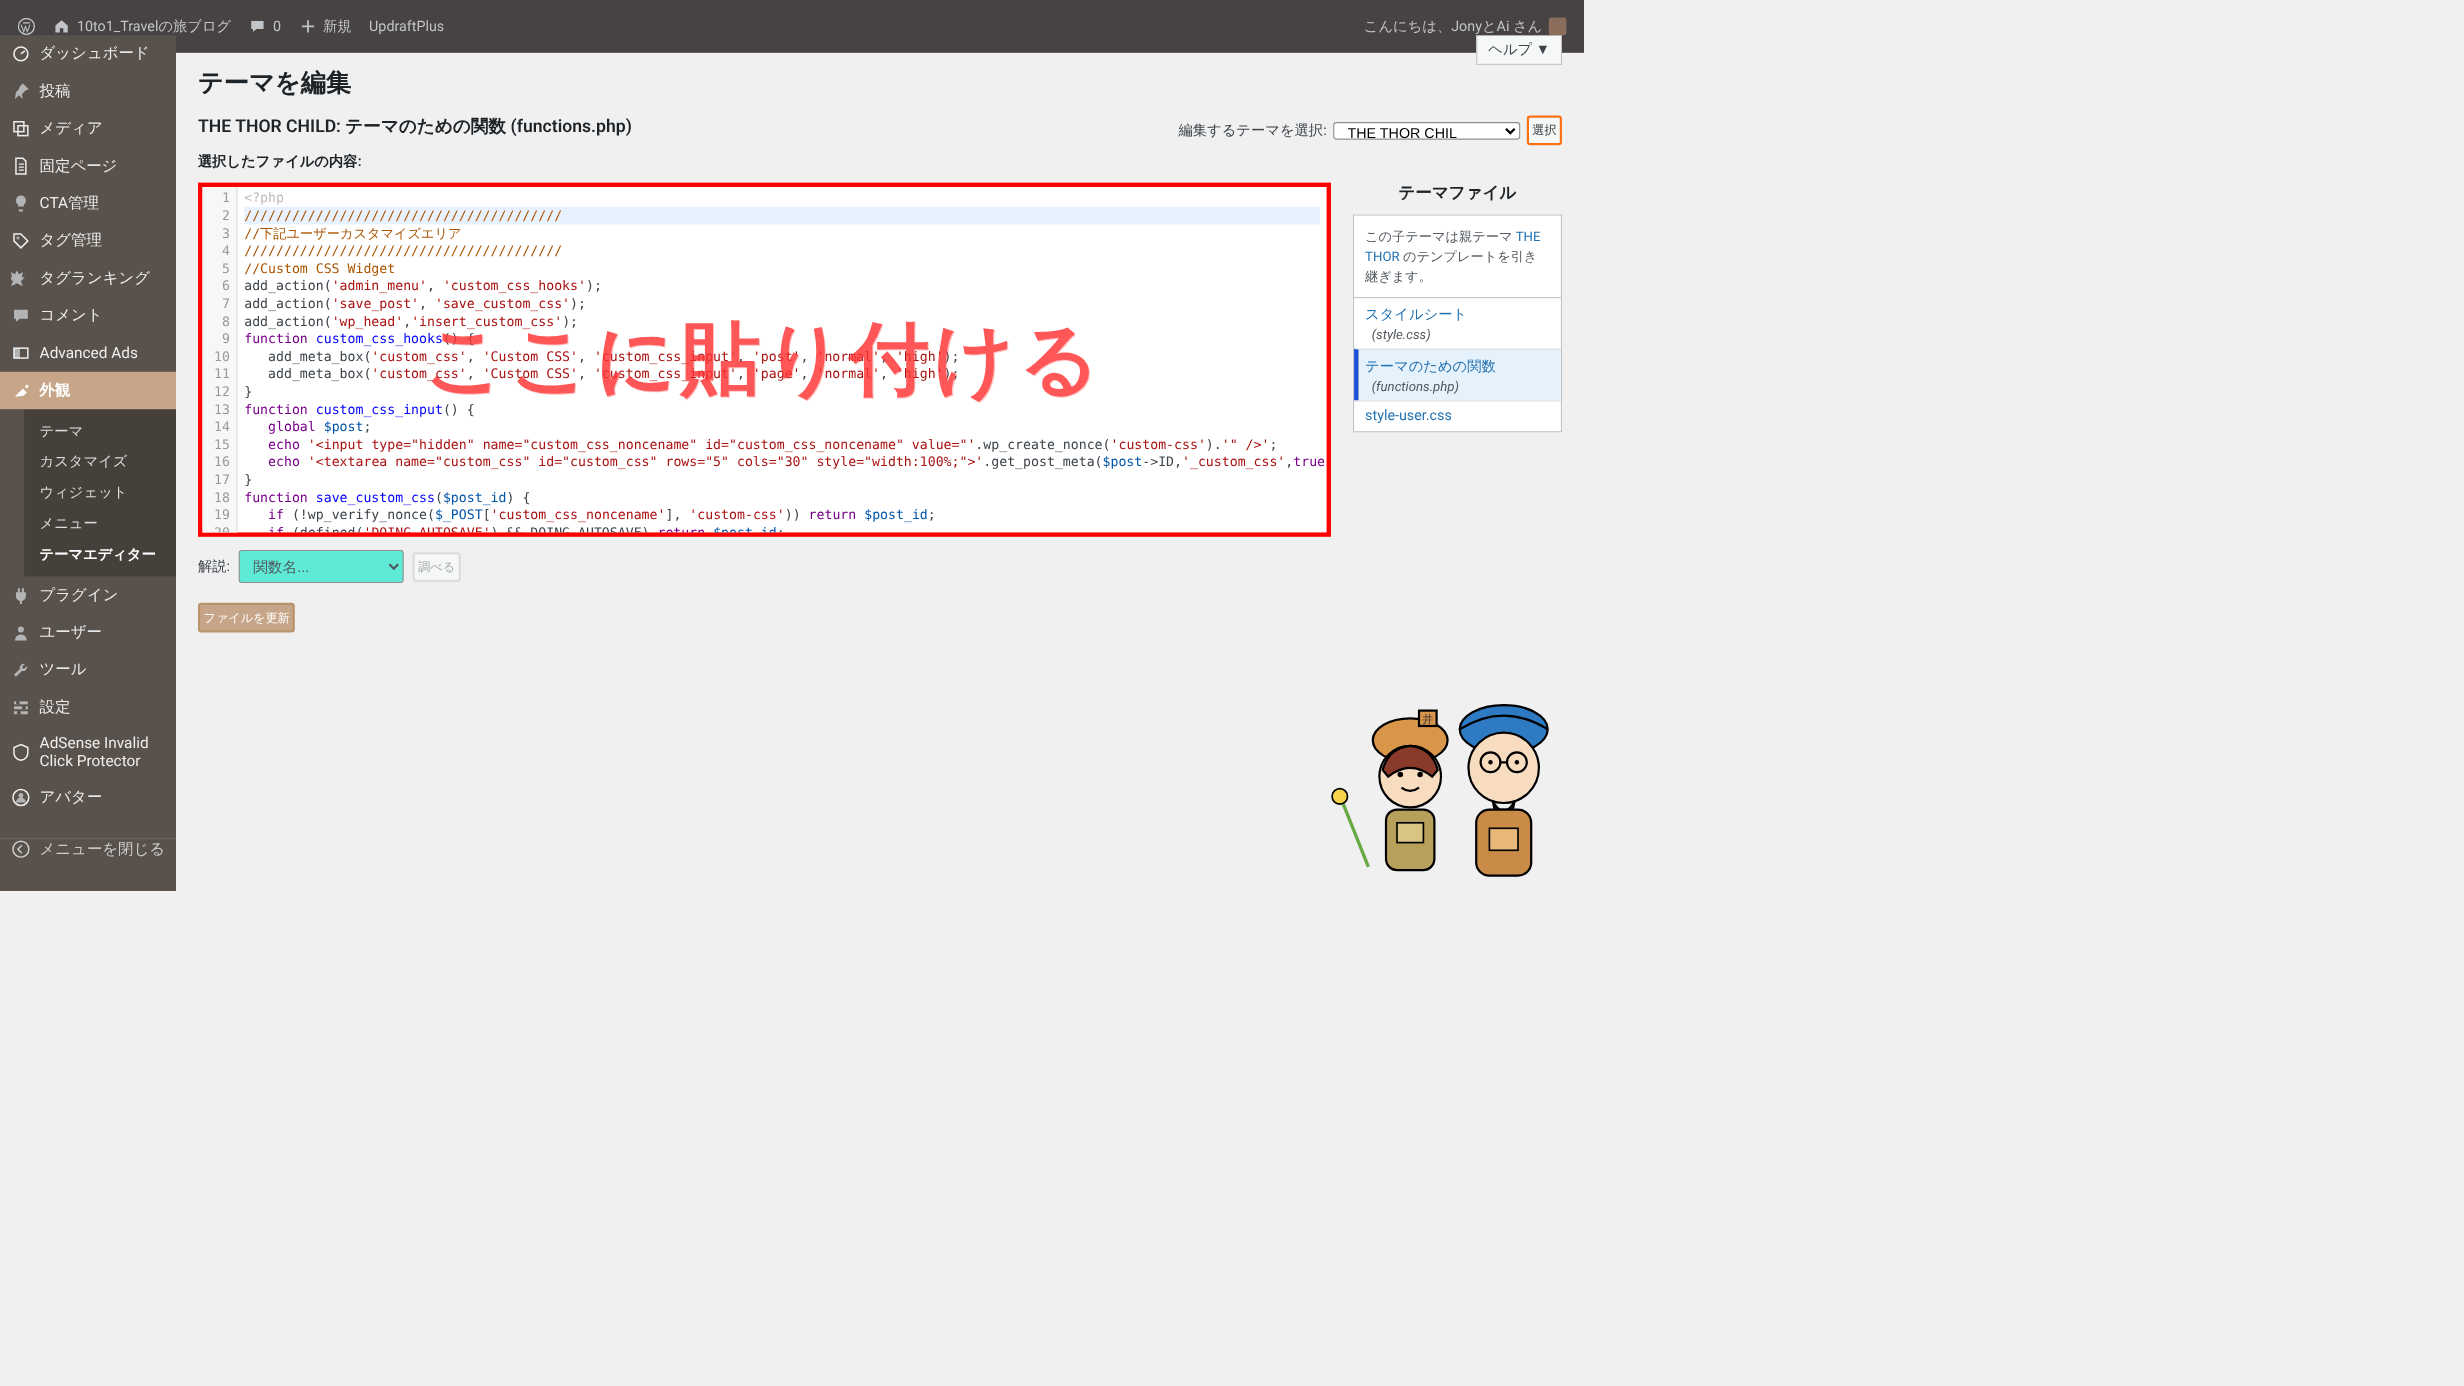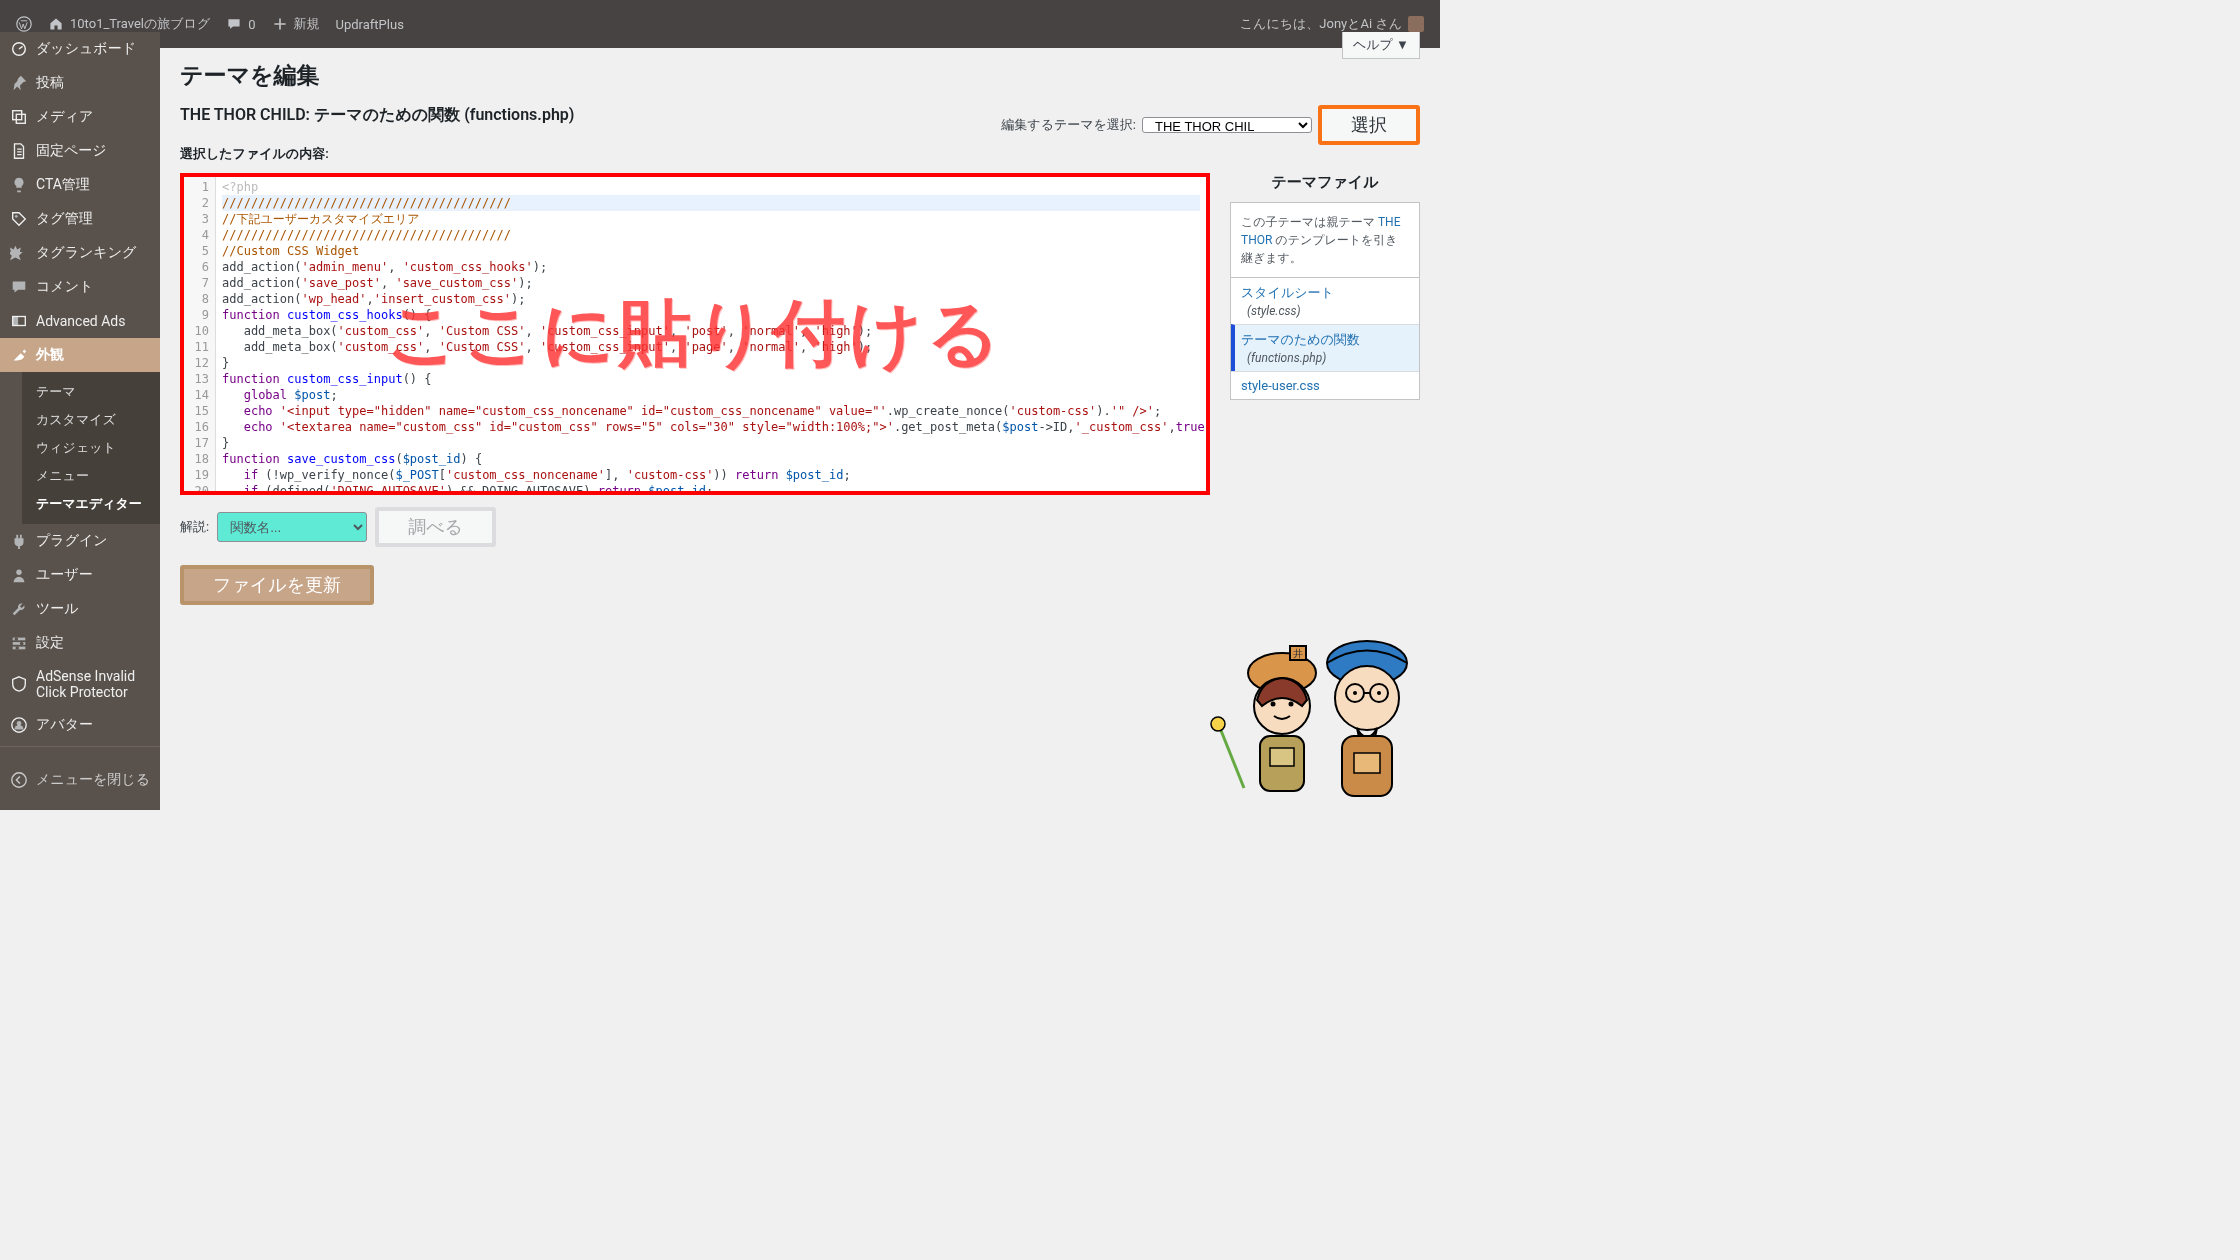--- a/index.html
+++ b/index.html
@@ -15,32 +15,32 @@
 
 #sidebar { position: absolute; top: 32px; left: 0; width: 160px; bottom: 0; background: #59524c; color: #fff; font-size: 14px; }
 .menu-li { display: flex; align-items: center; padding: 8px 10px; gap: 8px; cursor: pointer; color: #eee; position: relative; }
 .menu-li.current { background: #c7a589; color: #fff; font-weight: 600; }
 .menu-li.current::after { content: ""; position: absolute; right: -8px; top: 50%; margin-top: -8px; border: 8px solid transparent; border-right-color: #f0f0f1; }
 .menu-li svg { width: 18px; height: 18px; fill: rgba(240,246,252,0.6); flex-shrink: 0; }
 .menu-li.current svg { fill: #fff; }
 .submenu { background: #46403b; padding: 6px 0; font-size: 13px; margin-left: 22px; }
 .submenu .sub-li { padding: 5px 12px 5px 14px; color: #ddd; cursor: pointer; }
 .submenu .sub-li.current { color: #fff; font-weight: 600; }
-.collapse-li { display: flex; align-items: center; padding: 24px 10px; gap: 8px; cursor: pointer; color: #ccc; border-top: 1px solid #6b635c; margin-top: 4px; }
+.collapse-li { display: flex; align-items: center; padding: 0 10px; gap: 8px; cursor: pointer; color: #ccc; border-top: 1px solid #6b635c; margin-top: 20px; }
 .collapse-li svg { width: 18px; height: 18px; fill: rgba(240,246,252,0.6); }
 
 
 #wrap { position: absolute; top: 32px; left: 160px; right: 0; bottom: 0; padding: 10px 20px 20px 20px; overflow: auto; }
 #help-btn { position: absolute; top: 0; right: 20px; border: 1px solid #c3c4c7; border-top: none; background: #f6f7f7; padding: 4px 10px; font-size: 13px; cursor: pointer; }
 h1 { font-size: 23px; font-weight: 700; margin: 18px 0 14px; color: #1d2327; }
 h2.file-title { font-size: 16px; font-weight: 600; color: #1d2327; margin-bottom: 12px; }
 
 #theme-select-row { float: right; display: flex; align-items: center; gap: 6px; font-size: 13px; }
 #theme-select-row select { font-size: 13px; height: 16px; min-width: 170px; border: 1px solid #8c8f94; border-radius: 3px; background: #fff; padding: 0 24px 0 8px; }
-.button { display: inline-block; border: 4px solid #f97316; background: #f6f7f7; border-radius: 3px; padding: 4px 29px; font-size: 18px; cursor: pointer; color: #2c3338; }
+.button { display: inline-block; border: 2px solid #f97316; background: #f6f7f7; border-radius: 3px; padding: 4px 3px; font-size: 11px; cursor: pointer; color: #2c3338; }
 .button-primary { background: #c7a589; border-color: #b9946b; color: #fff; }
 
 #selected-file { font-size: 13px; color: #1d2327; margin: 6px 0 10px; font-weight: 600; clear: both; }
 
 #editor-row { display: flex; gap: 20px; align-items: flex-start; }
 #editor-col { flex: 1; min-width: 0; }
 #files-col { width: 190px; flex-shrink: 0; }
 
 
 #code-wrap { border: 4px solid #ff0000; position: relative; background: #fff; }

